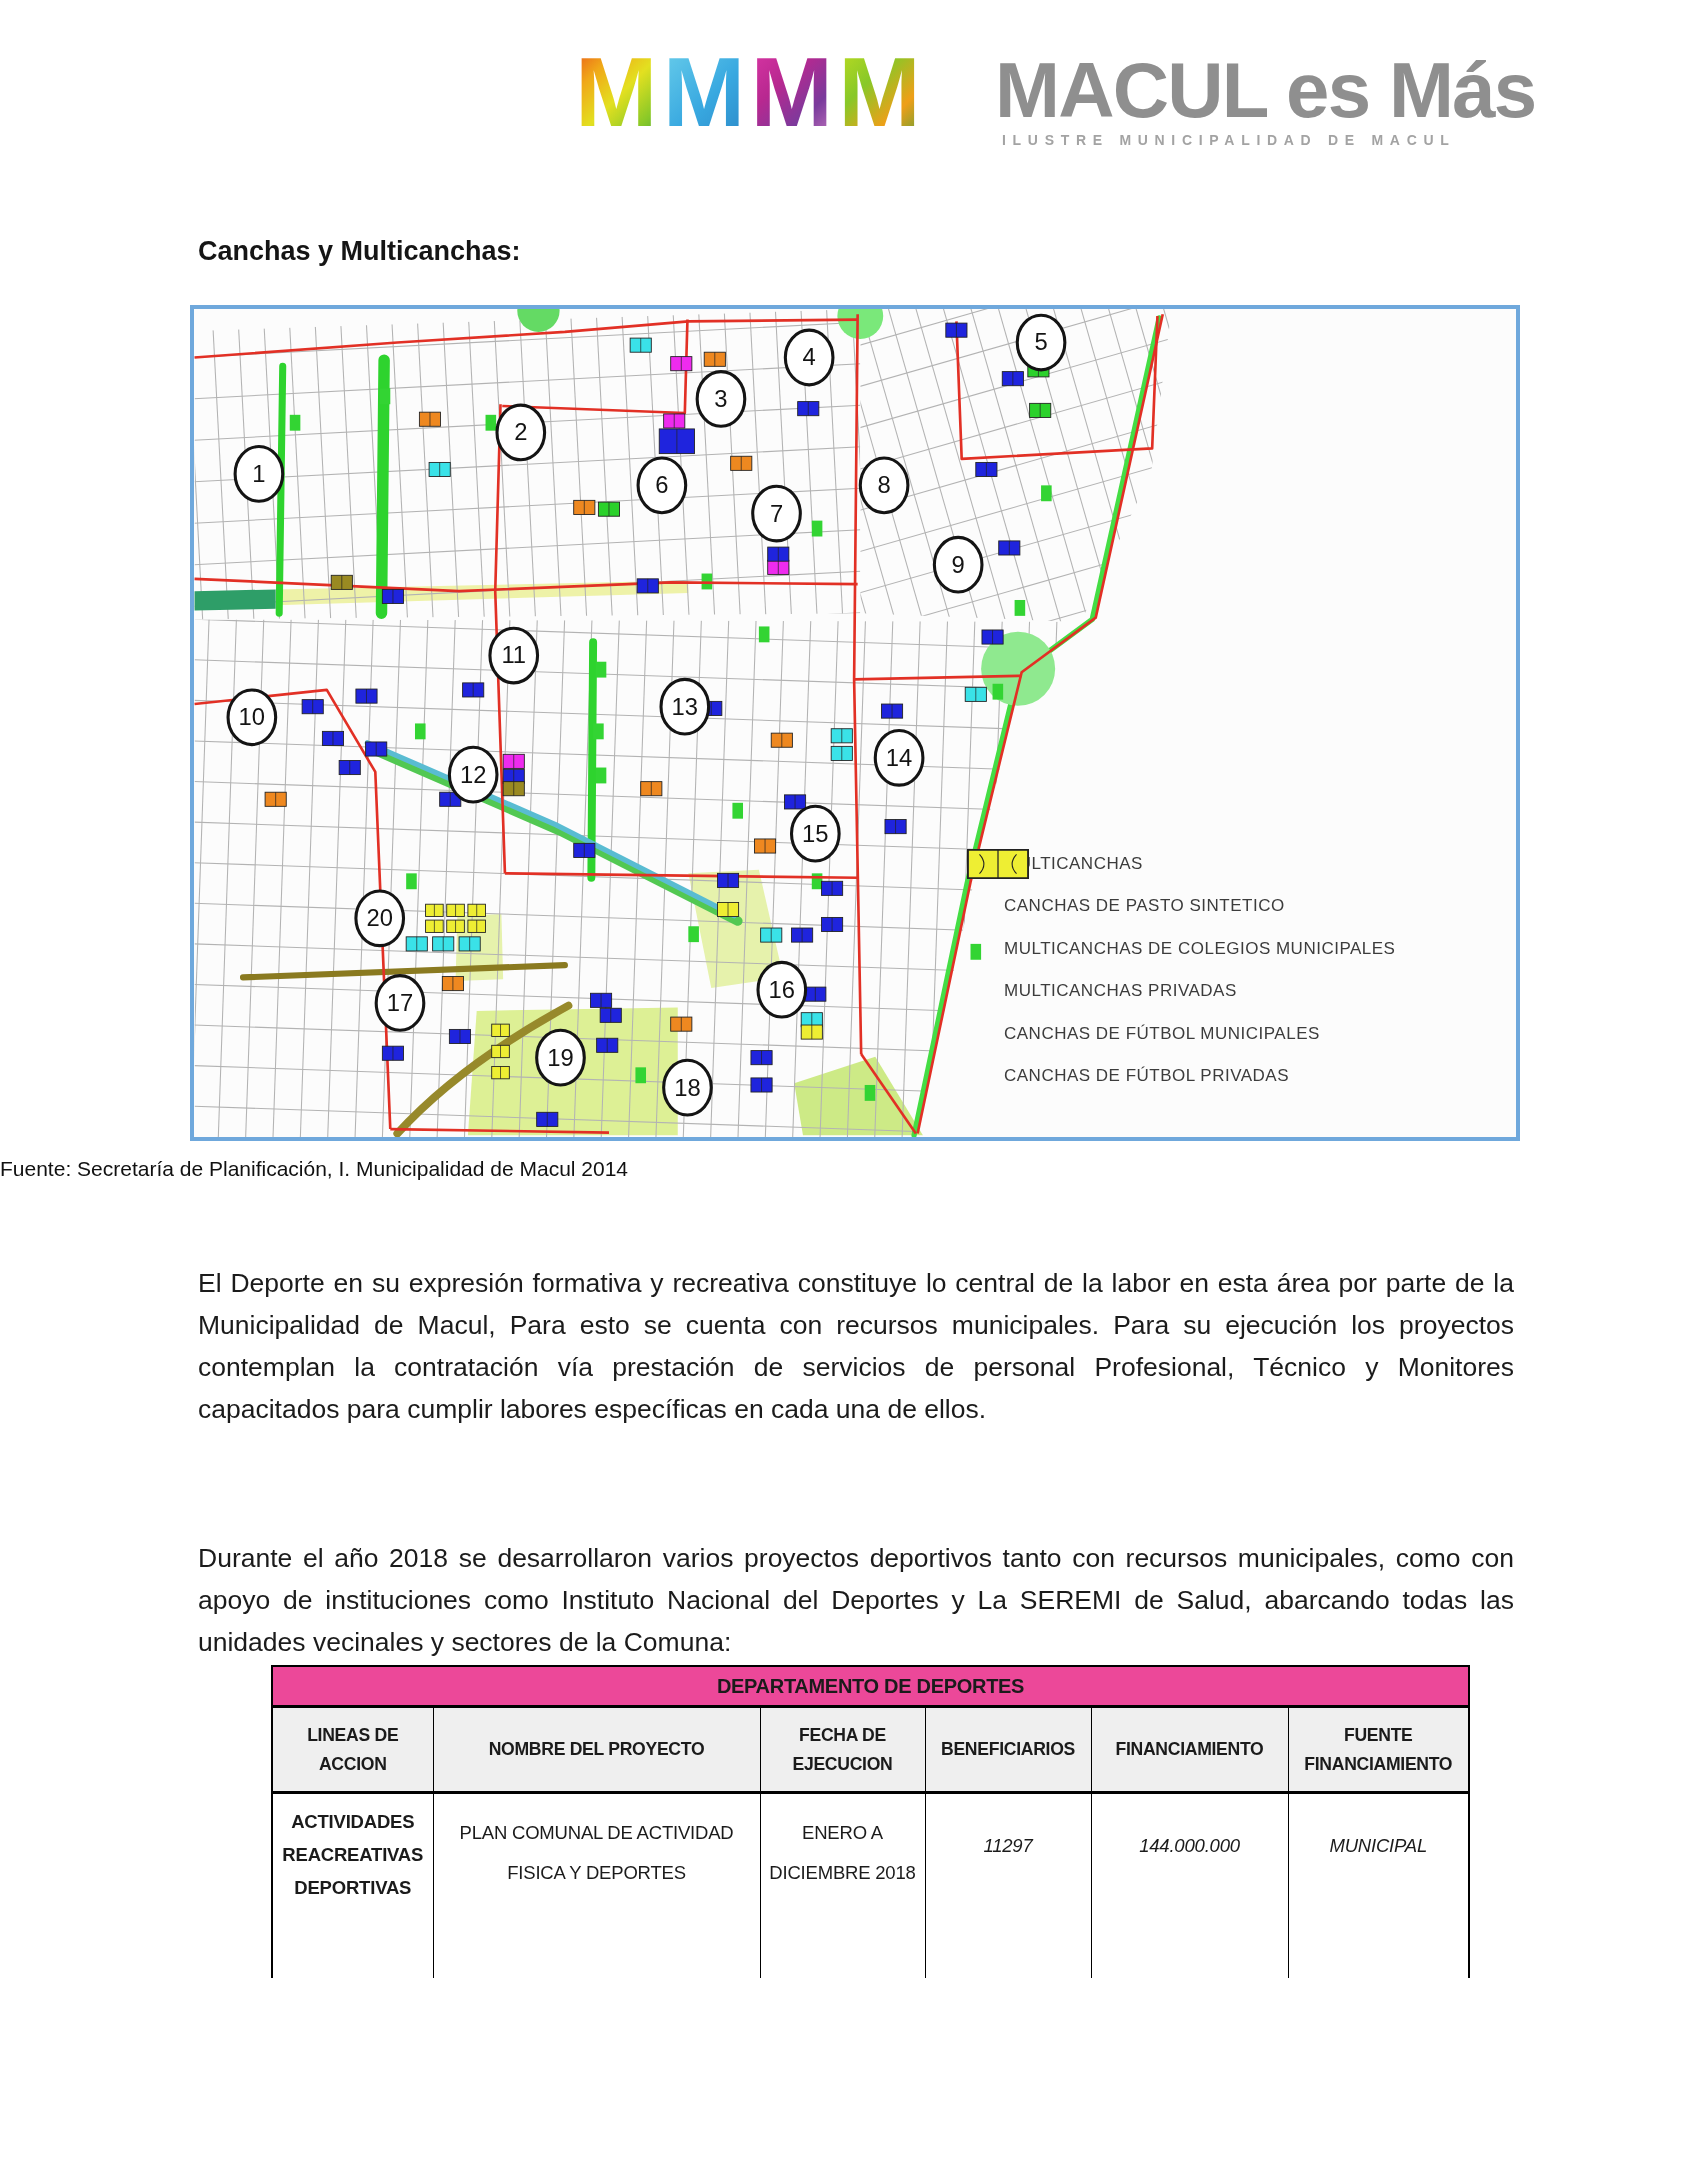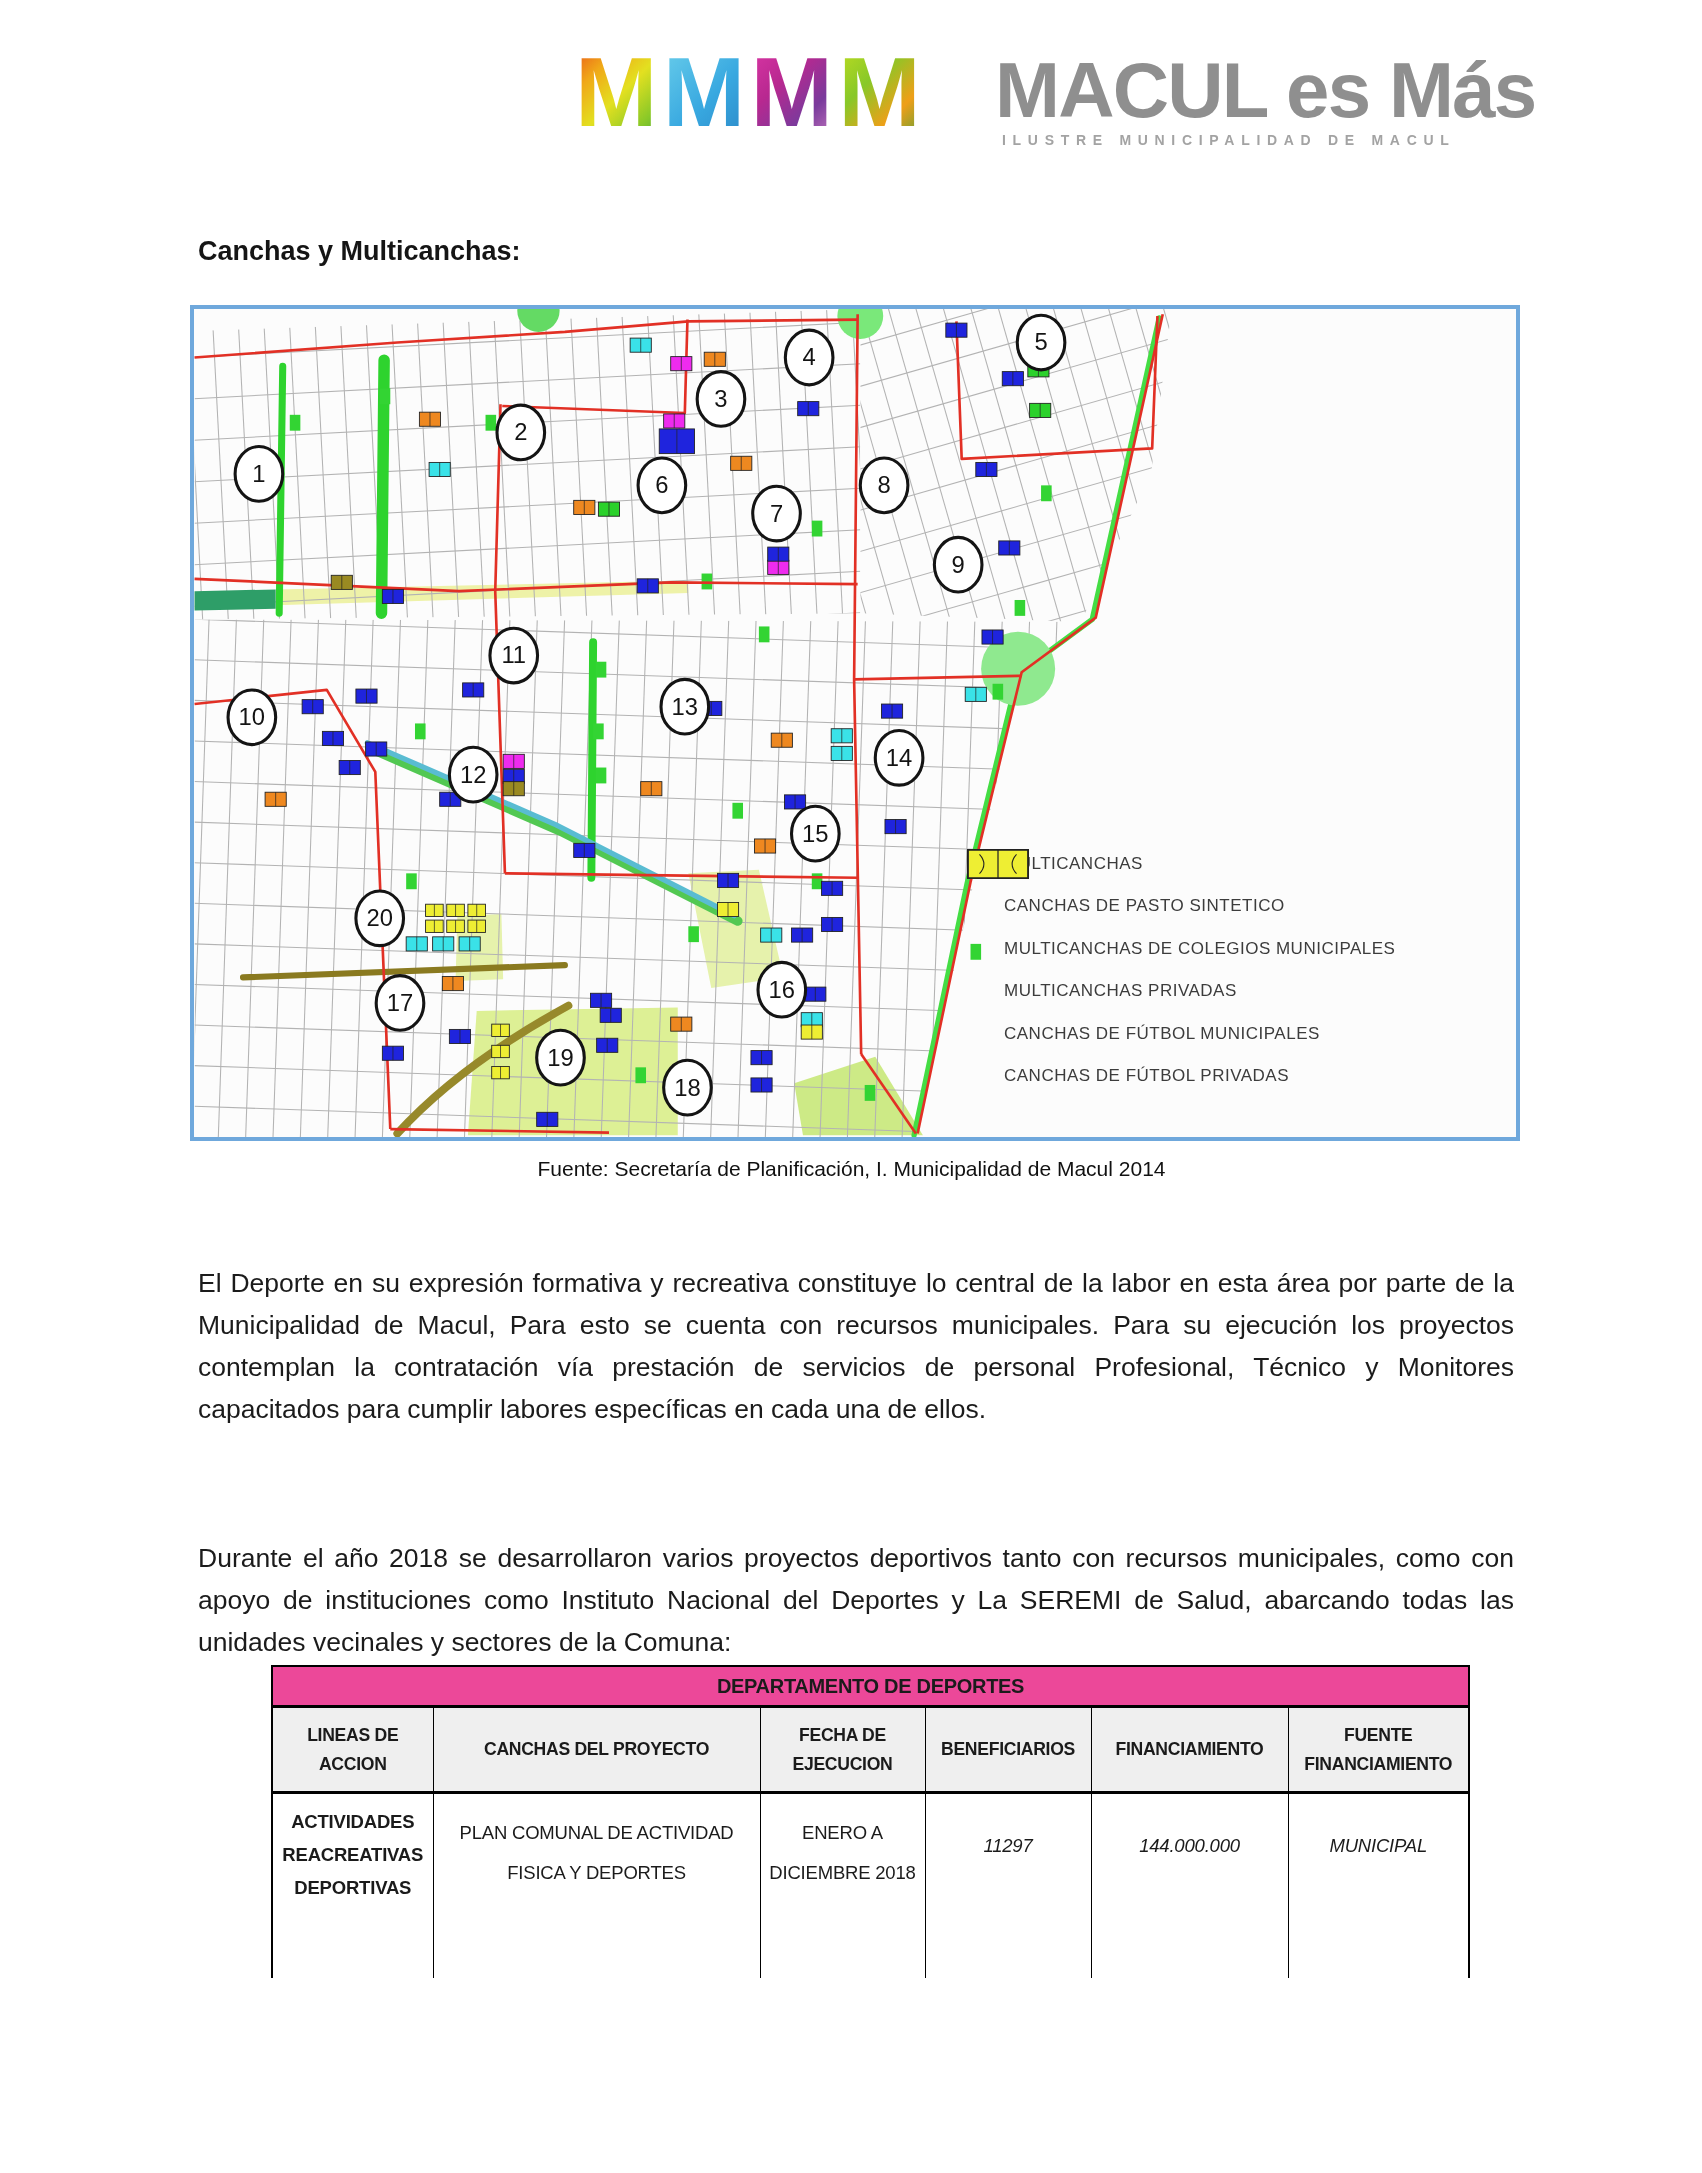--- a/index.html
+++ b/index.html
@@ -23,21 +23,21 @@
   .section-title{position:absolute;left:198px;top:236px;font-size:27px;font-weight:700;color:#151515;}
 
   
   .map-box{position:absolute;left:190px;top:305px;width:1322px;height:828px;
            border:4.4px solid #6fa8dc;background:#fcfcfc;}
   .map-box svg{position:absolute;left:0;top:0;}
   .legend{position:absolute;left:773px;top:540px;}
   .legend-row{display:flex;align-items:center;height:30px;margin-bottom:12.4px;}
   .legend-label{margin-left:37px;font-size:17px;color:#3c3c3c;letter-spacing:0.5px;white-space:nowrap;}
 
-  .map-caption{position:absolute;left:0;top:1157px;width:1703px;text-align:center;
+  .map-caption{position:absolute;left:0;top:1157px;width:1703px;
                font-size:21px;color:#111;}
 
   
   .body-par{position:absolute;left:198px;width:1316px;font-size:26.5px;line-height:42px;
             text-align:justify;color:#1b1b1b;margin:0;}
   .par1{top:1262px;}
   .par2{top:1537px;}
 
   
   .dep-table{position:absolute;left:271px;top:1665px;width:1197px;border-collapse:collapse;
@@ -952,21 +952,21 @@
       <col style="width:166px">
         <col style="width:197px">
         <col style="width:181px">
     </colgroup>
     <tbody>
         <tr>
           <td class="t-title" colspan="6">DEPARTAMENTO DE DEPORTES</td>
         </tr>
     <tr>
       <td class="t-head">LINEAS DE ACCION</td>
-      <td class="t-head">CANCHAS DEL PROYECTO</td>
+      <td class="t-head">NOMBRE DEL PROYECTO</td>
       <td class="t-head">FECHA DE EJECUCION</td>
       <td class="t-head">BENEFICIARIOS</td>
       <td class="t-head">FINANCIAMIENTO</td>
       <td class="t-head">FUENTE FINANCIAMIENTO</td>
     </tr>
     <tr>
       <td class="t-cell c1">ACTIVIDADES REACREATIVAS DEPORTIVAS</td>
       <td class="t-cell c2">PLAN COMUNAL DE ACTIVIDAD FISICA Y DEPORTES</td>
       <td class="t-cell c3">ENERO A DICIEMBRE 2018</td>
       <td class="t-cell cs">11297</td>

